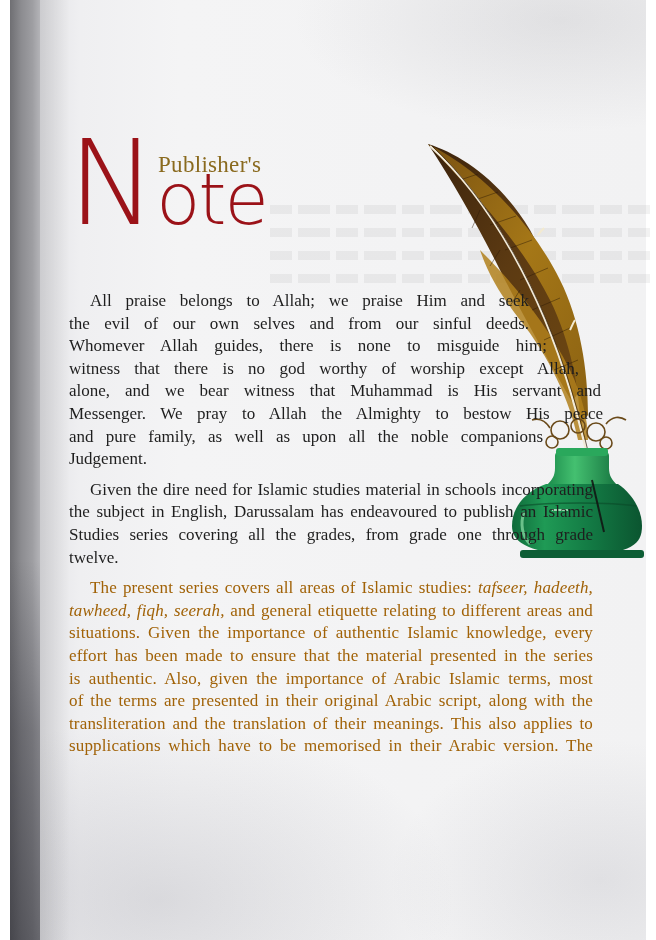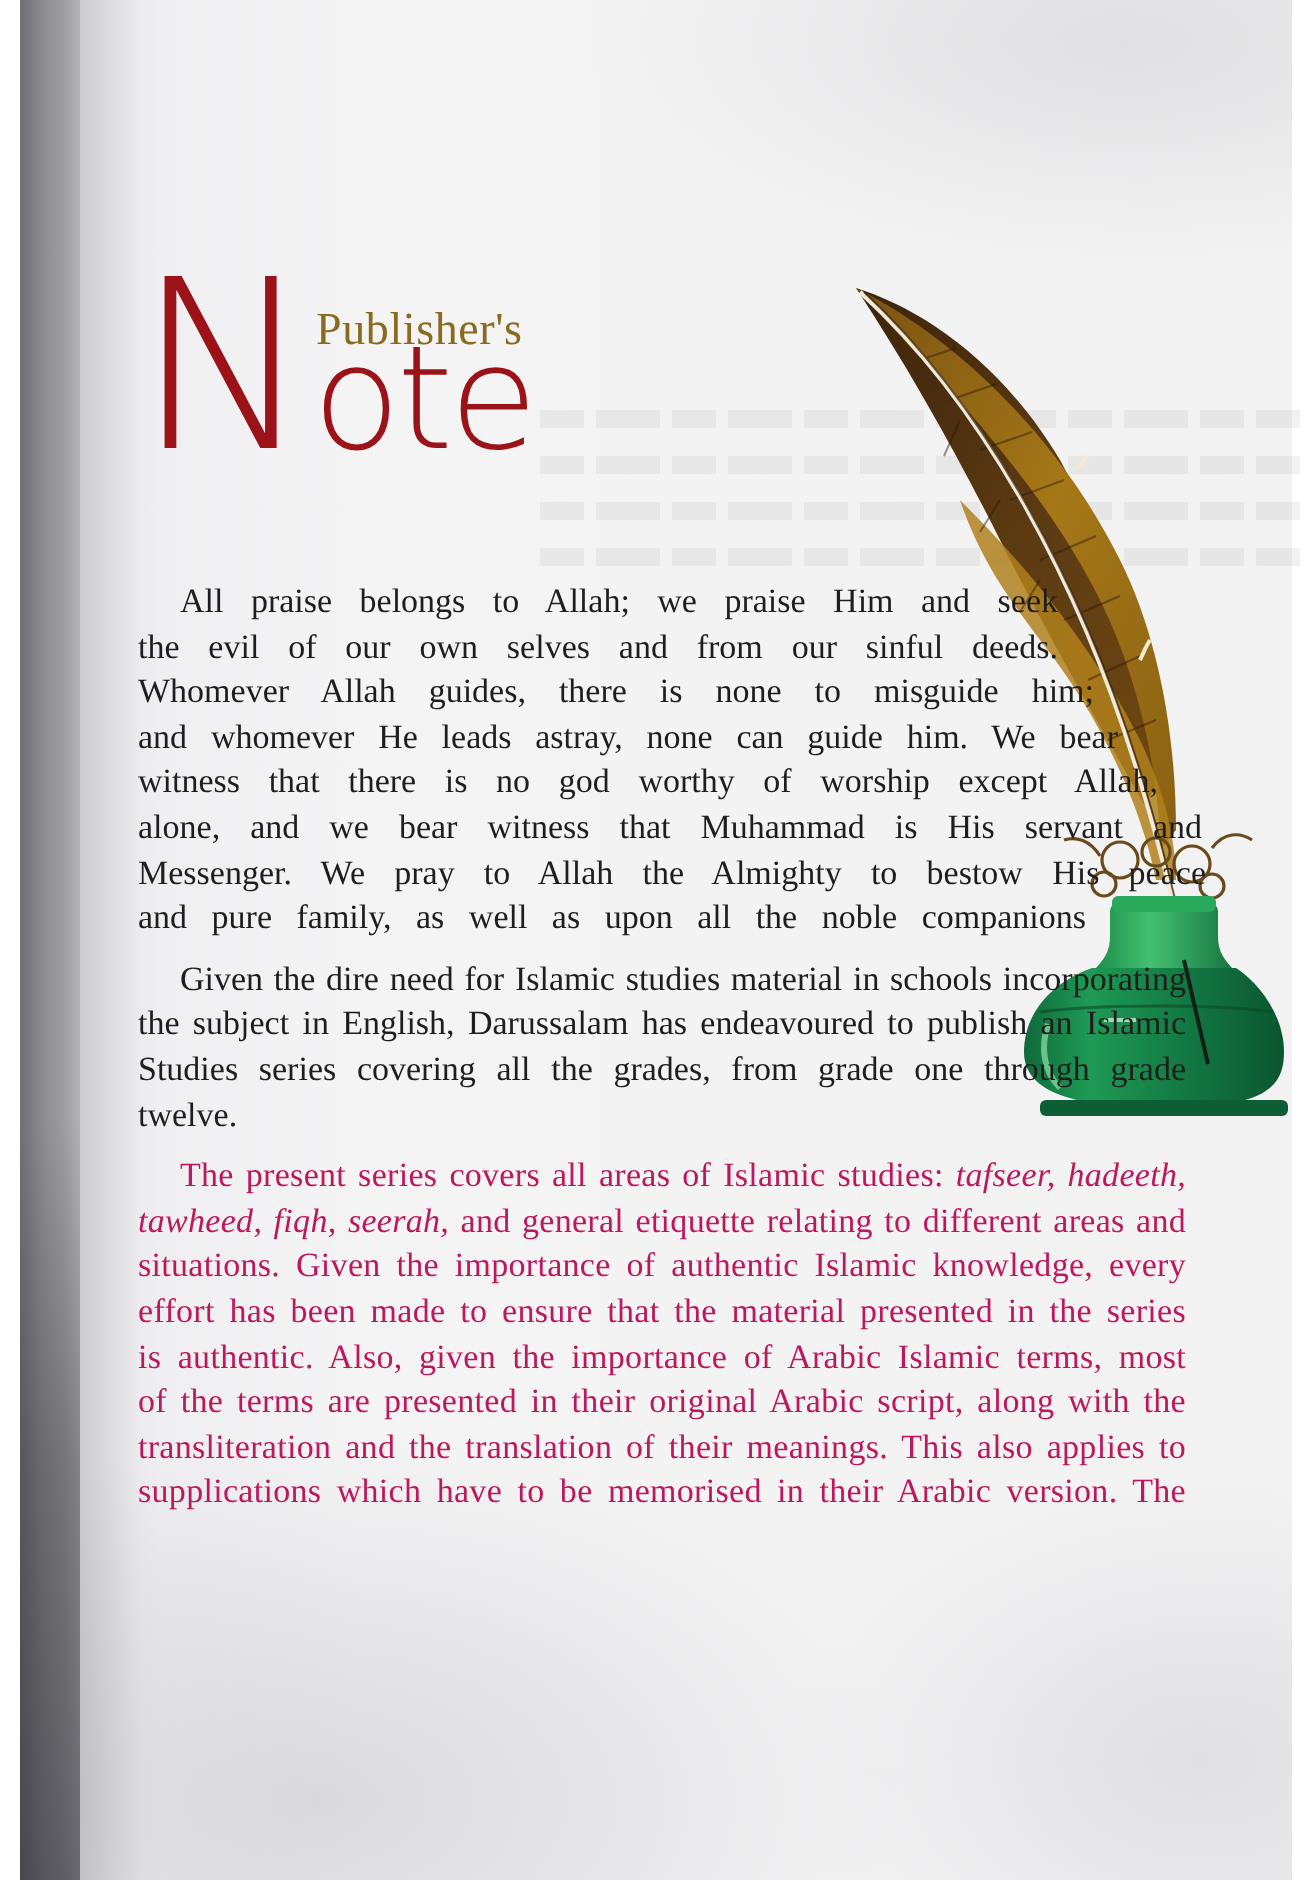--- a/index.html
+++ b/index.html
@@ -128,21 +128,21 @@
       white-space: nowrap;
     }
     .para .line.last {
       text-align-last: left;
     }
     .para .line.indent {
       padding-left: 21px;
     }
     .p1 { width: 460px; }
     .p2, .p3 { width: 524px; }
-    .p3 { color: #be185d; letter-spacing: 0.15px; }
+    .p3 { color: #a16207; letter-spacing: 0.15px; }
     .p2 { margin-top: 4px; }
     .p3 { margin-top: 6px; }
     em { font-style: italic; }
     
     .illustration {
       position: absolute;
       left: 420px;
       top: 140px;
       width: 226px;
       height: 420px;
@@ -246,25 +246,25 @@
 
       <path d="M172 340 L 184 392" stroke="#111" stroke-width="2" opacity="0.85"></path>
     </svg>
   </div>
 
   <div class="body">
     <div class="para p1">
       <span class="line indent">All praise belongs to Allah; we praise Him and seek</span>
       <span class="line">the evil of our own selves and from our sinful deeds.</span>
       <span class="line" style="width:478px">Whomever Allah guides, there is none to misguide him;</span>
-      <span class="line" style="width:490px">and whomever He leads astray, none can guide him. We bear</span>
       <span class="line" style="width:510px">witness that there is no god worthy of worship except Allah,</span>
       <span class="line" style="width:532px">alone, and we bear witness that Muhammad is His servant and</span>
       <span class="line" style="width:534px">Messenger. We pray to Allah the Almighty to bestow His peace</span>
       <span class="line" style="width:474px">and pure family, as well as upon all the noble companions</span>
+      <span class="line last">Judgement.</span>
     </div>
 
     <div class="para p2">
       <span class="line indent">Given the dire need for Islamic studies material in schools incorporating</span>
       <span class="line">the subject in English, Darussalam has endeavoured to publish an Islamic</span>
       <span class="line">Studies series covering all the grades, from grade one through grade</span>
       <span class="line last">twelve.</span>
     </div>
 
     <div class="para p3">

